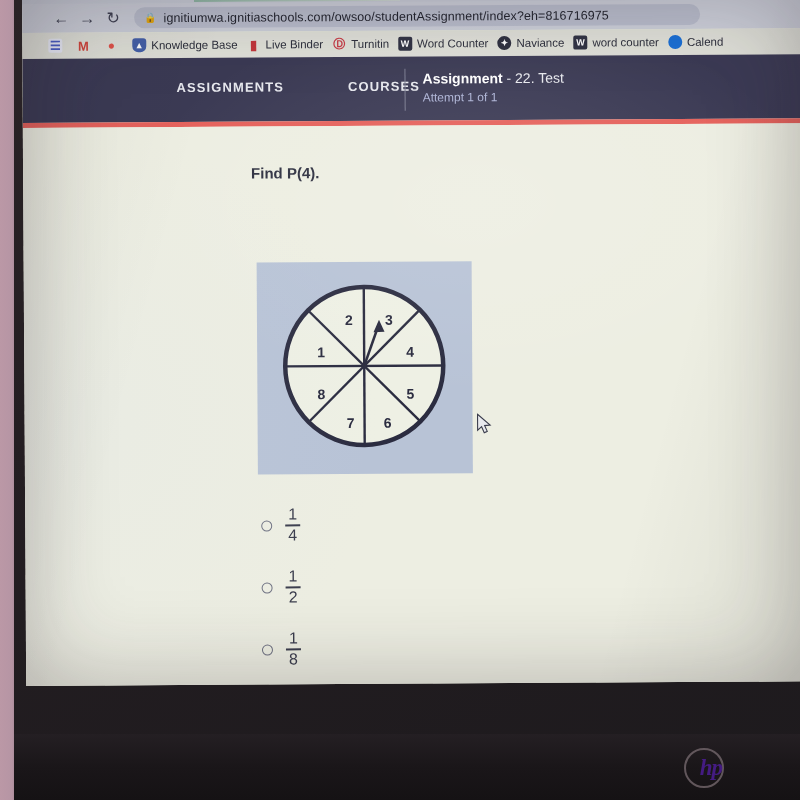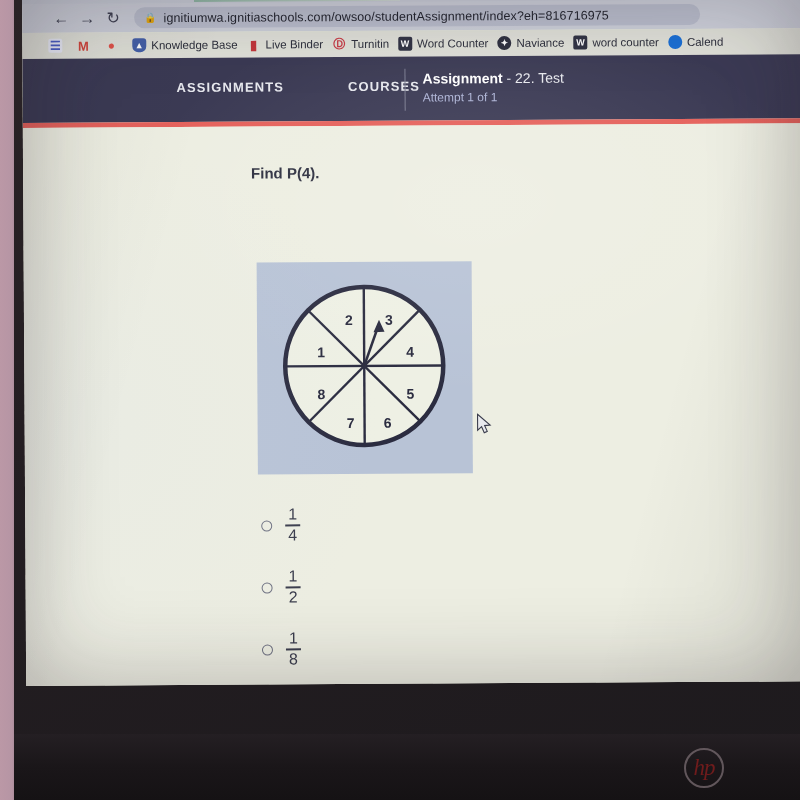--- a/index.html
+++ b/index.html
@@ -30,22 +30,22 @@
 
   
   .chassis {
     position:absolute; left:14px; top:734px; width:786px; height:66px;
     background:linear-gradient(180deg,#241f23 0%, #1a1619 50%, #151214 100%);
   }
   .hp-logo {
     position:absolute; left:684px; top:748px;
     width:40px; height:40px; border-radius:50%;
     border:2px solid #6e6267;
-    color:#7f1d1d; font-size:23px; font-style:italic; font-weight:normal;
-    line-height:36px; text-align:center;
+    color:#4c1d95; font-size:23px; font-style:italic; font-weight:bold;
+    line-height:36px; text-align:right;
     letter-spacing:-1px;
     font-family:"Liberation Serif", serif;
     opacity:.85;
   }
 
   
   #screen {
     position:absolute;
     left:22px; top:0px; width:778px; height:686px;
     background:#edeee2;

